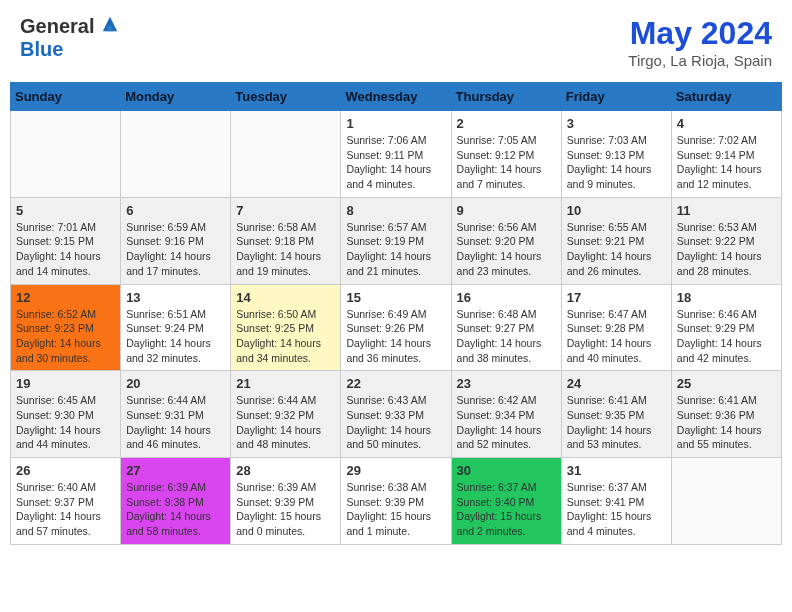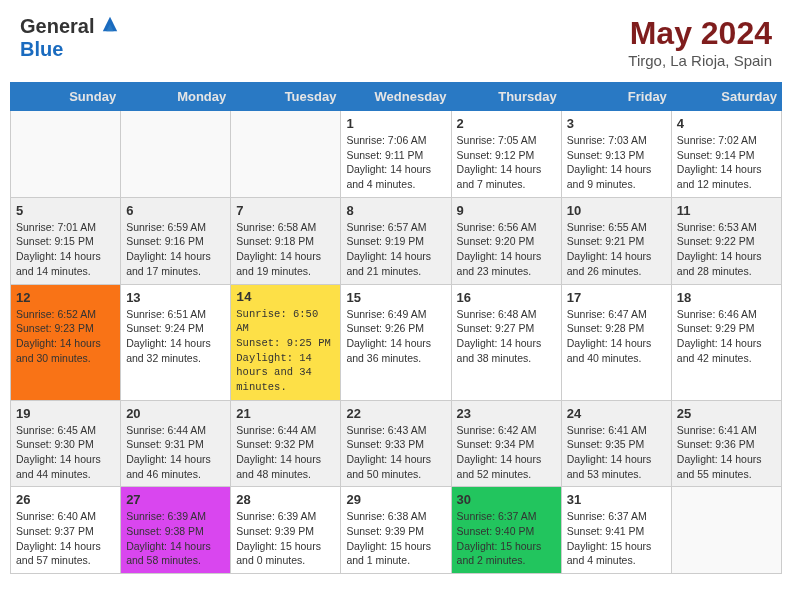--- a/index.html
+++ b/index.html
@@ -35,36 +35,36 @@
       width: 18px;
       height: 18px;
       margin-left: 2px;
     }
     .title-section {
       text-align: right;
     }
     .main-title {
       font-size: 32px;
       font-weight: bold;
-      color: #7f1d1d;
+      color: #1d4ed8;
     }
     .subtitle {
       font-size: 15px;
       color: #555;
     }
     .calendar {
       width: 100%;
       border-collapse: collapse;
       font-size: 11px;
     }
     .calendar th {
       background-color: #2979c4;
-      color: #e5e5e5;
+      color: #0f172a;
       padding: 6px 4px;
-      text-align: right;
+      text-align: left;
       font-size: 13px;
       font-weight: bold;
       border: 1px solid #2979c4;
     }
     .calendar td {
       vertical-align: top;
       padding: 5px 5px;
       border: 1px solid #ccc;
       width: calc(100% / 7);
       min-height: 80px;
@@ -231,21 +231,21 @@
           </div>
         </td>
         <td style="background-color: rgb(255, 255, 255);">
           <span class="day-number">13</span>
           <div class="day-detail">
             <div>Sunrise: 6:51 AM</div>
             <div>Sunset: 9:24 PM</div>
             <div>Daylight: 14 hours and 32 minutes.</div>
           </div>
         </td>
-        <td style="background-color: #fde047; font-family: Liberation Mono, monospace;">
+        <td style="background-color: #fef9c3;">
           <span class="day-number">14</span>
           <div class="day-detail">
             <div>Sunrise: 6:50 AM</div>
             <div>Sunset: 9:25 PM</div>
             <div>Daylight: 14 hours and 34 minutes.</div>
           </div>
         </td>
         <td style="background-color: rgb(255, 255, 255);">
           <span class="day-number">15</span>
           <div class="day-detail">

